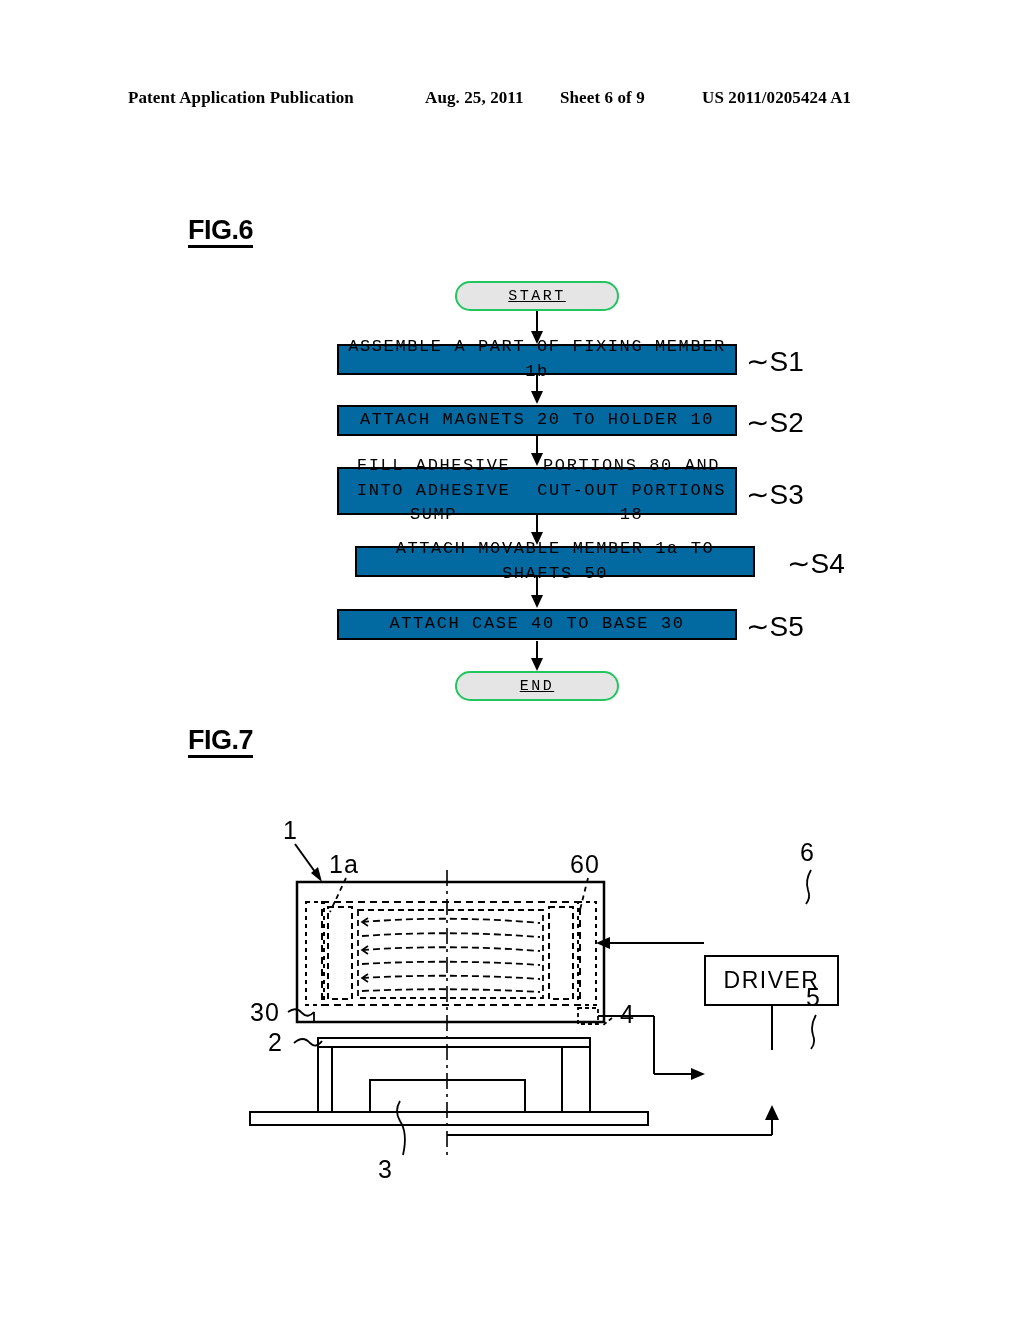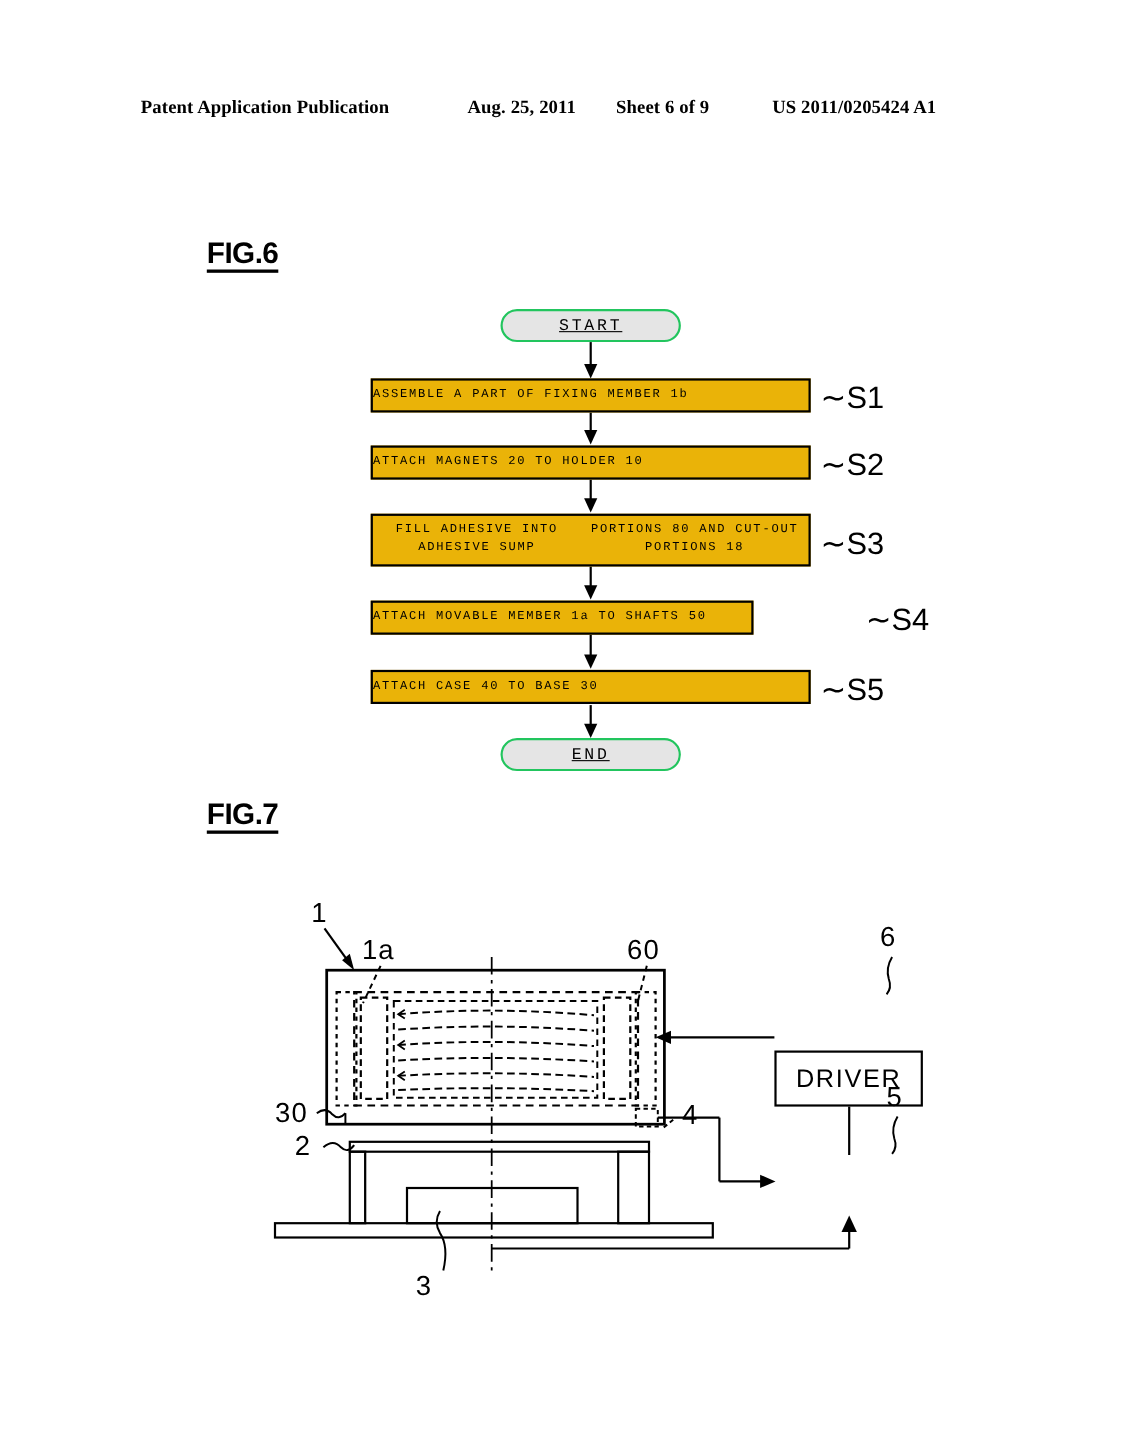--- a/index.html
+++ b/index.html
@@ -67,26 +67,27 @@
     justify-content: center;
     font-family: "Liberation Mono", monospace;
     font-size: 15px;
     letter-spacing: 2.5px;
     box-sizing: border-box;
     text-decoration: underline;
   }
   .procbox {
     position: absolute;
     border: 2px solid #000;
-    background: #eab308;
+    background: #0369a1;
     display: flex;
     align-items: center;
+    justify-content: center;
     text-align: center;
     font-family: "Liberation Mono", monospace;
-    font-size: 11px;
+    font-size: 17px;
     letter-spacing: 1.6px;
     line-height: 1.45;
     box-sizing: border-box;
   }
   .steplabel {
     position: absolute;
     font-family: "Liberation Sans", sans-serif;
     font-size: 28px;
     letter-spacing: 0px;
     white-space: nowrap;
@@ -169,21 +170,21 @@
     <span>ATTACH MAGNETS 20 TO HOLDER 10</span>
   </div>
   <div class="steplabel" style="left:746px; top:406px;">∼S2</div>
 
   <div class="procbox" style="left:337px; top:467px; width:400px; height:48px; flex-direction:row;">
     <span>FILL ADHESIVE INTO ADHESIVE SUMP</span>
     <span>PORTIONS 80 AND CUT-OUT PORTIONS 18</span>
   </div>
   <div class="steplabel" style="left:746px; top:478px;">∼S3</div>
 
-  <div class="procbox" style="left:337px; top:546px; width:348px; height:31px;">
+  <div class="procbox" style="left:355px; top:546px; width:400px; height:31px;">
     <span>ATTACH MOVABLE MEMBER 1a TO SHAFTS 50</span>
   </div>
   <div class="steplabel" style="left:787px; top:547px;text-align:center;">∼S4</div>
 
   <div class="procbox" style="left:337px; top:609px; width:400px; height:31px;">
     <span>ATTACH CASE 40 TO BASE 30</span>
   </div>
   <div class="steplabel" style="left:746px; top:610px;">∼S5</div>
 
   <div class="term" style="left:455px; top:671px; width:164px; height:30px;">

